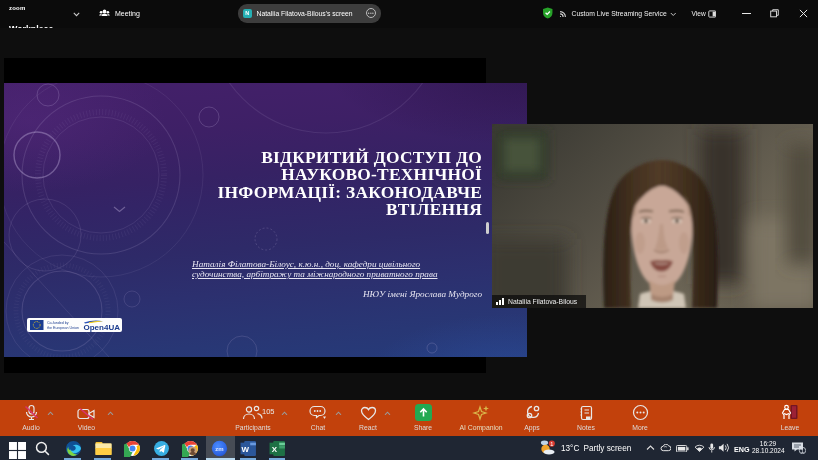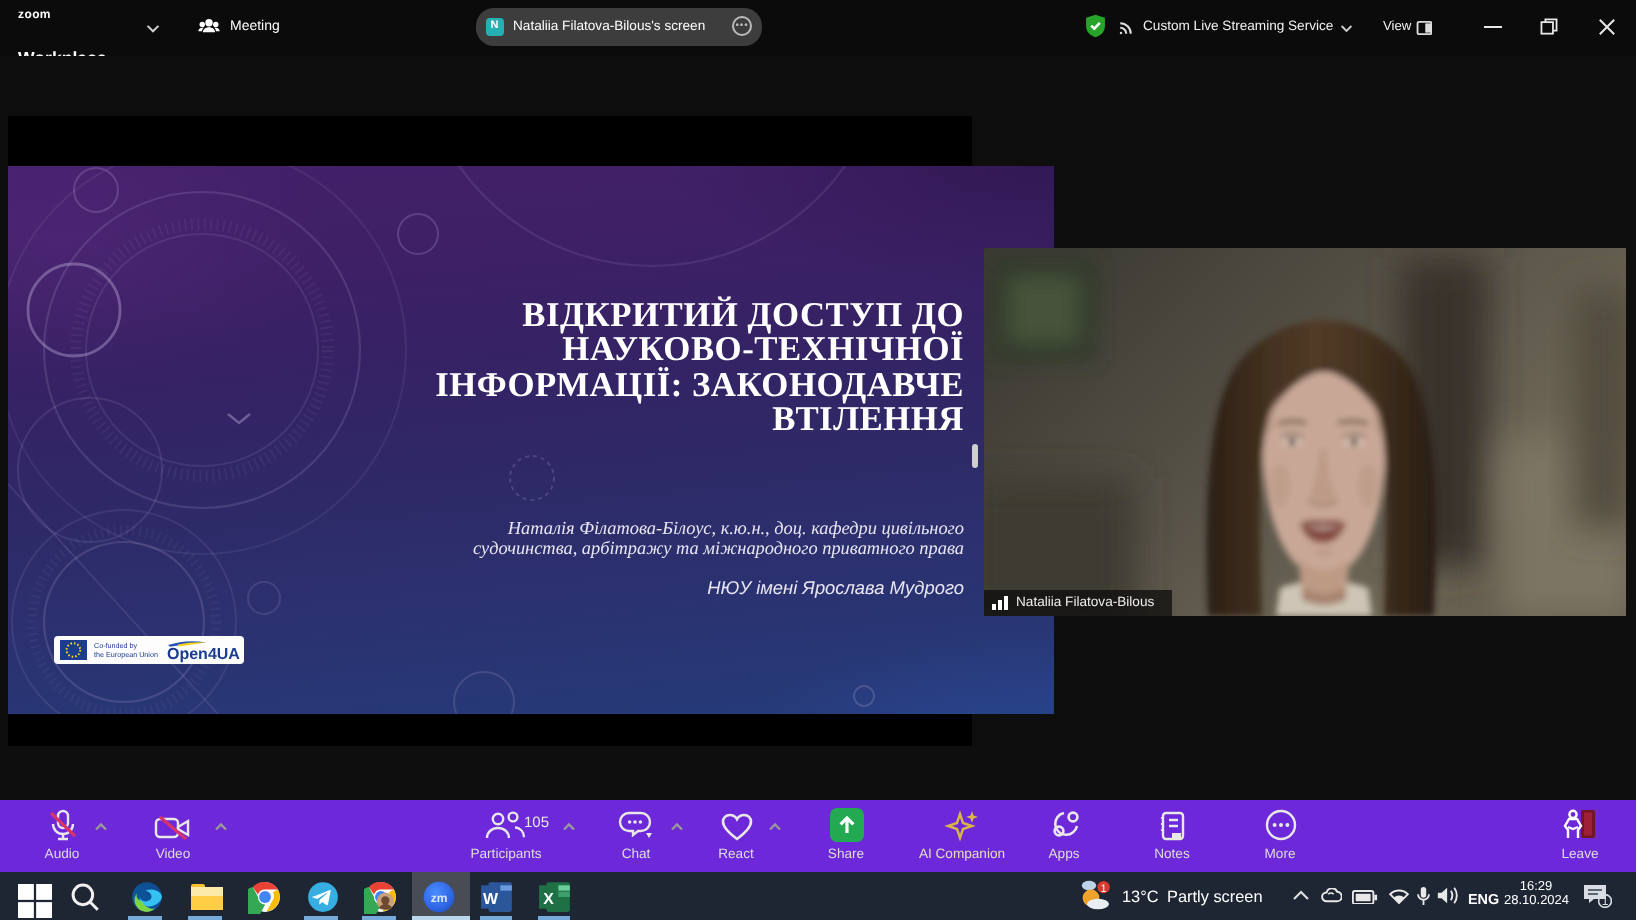--- a/index.html
+++ b/index.html
@@ -24,32 +24,32 @@
   #slidebox { position:absolute; left:4px; top:29.5px; width:482px; height:315px; background:#000; }
   #slide { position:absolute; left:0; top:25.5px; width:523px; height:273.5px; overflow:hidden;
      background:
        radial-gradient(40% 34% at 97% 108%, rgba(52,95,192,.32) 0%, rgba(52,95,192,0) 70%),
        radial-gradient(42% 42% at 5% 14%, rgba(120,60,162,.18) 0%, rgba(120,60,162,0) 62%),
        radial-gradient(55% 40% at 100% -5%, rgba(18,8,40,.35) 0%, rgba(18,8,40,0) 70%),
        linear-gradient(175deg, #44206a 0%, #3e2066 20%, #362264 35%, #332466 42%, #2e2a68 58%, #2c306f 72%, #283775 88%, #253b7a 100%);
   }
   #slide .title { position:absolute; right:45px; top:66px; width:300px; text-align:right;
      font-family:"Liberation Serif", serif; font-weight:bold; font-size:17.4px; line-height:17.3px; color:#fff; letter-spacing:.25px; }
-  #slide .sub { position:absolute; right:45px; top:177px; width:290px; text-align:right;
-     font-family:"Liberation Serif", serif; font-style:italic; font-size:9.2px; line-height:9.6px; color:#e8e6f2; }
+  #slide .sub { position:absolute; right:45px; top:177px; width:290px; text-align:left;
+     font-family:"Liberation Serif", serif; font-style:italic; font-size:9.2px; line-height:9.6px; color:#e8e6f2;text-decoration:underline; }
   #slide .sub2 { position:absolute; right:45px; top:206px; width:290px; text-align:right;
-     font-family:Liberation Sans, sans-serif; font-style:italic; font-size:9.2px; color:#e8e6f2; }
+     font-family:Liberation Serif, serif; font-style:italic; font-size:9.2px; color:#e8e6f2; }
   #eubox { position:absolute; left:22.5px; top:234.5px; width:95px; height:14px; background:#fdfdfd; border-radius:2px; display:flex; align-items:flex-end; }
 
   
   #video { position:absolute; left:492px; top:95.5px; width:321px; height:184px; background:#4a463c; overflow:hidden; }
   #vlabel { position:absolute; left:0px; bottom:0px; height:12.5px; background:rgba(10,10,10,.72); color:#eee; font-size:6.8px; display:flex; align-items:center; padding:0 9px 0 3px; }
 
   
-  #toolbar { position:absolute; left:0; top:400px; width:818px; height:36px; background:#6d28d9; }
+  #toolbar { position:absolute; left:0; top:400px; width:818px; height:36px; background:#c2410c; }
   .tbtn { position:absolute; top:2px; width:70px; height:32px; color:#e6e6e6; text-align:center; }
   .tbtn .ic { height:19px; display:flex; align-items:flex-end; justify-content:center; }
   .tbtn .lb { font-size:6.8px; color:#ddd; margin-top:3px; white-space:nowrap; }
 
   
   #taskbar { position:absolute; left:0; top:436px; width:818px; height:24px; background:#1f2633; }
   .tk { position:absolute; top:3.5px; width:17px; height:17px; }
   .uline { position:absolute; top:21.5px; height:2.5px; background:#76aadb; }
 </style>
 </head>

